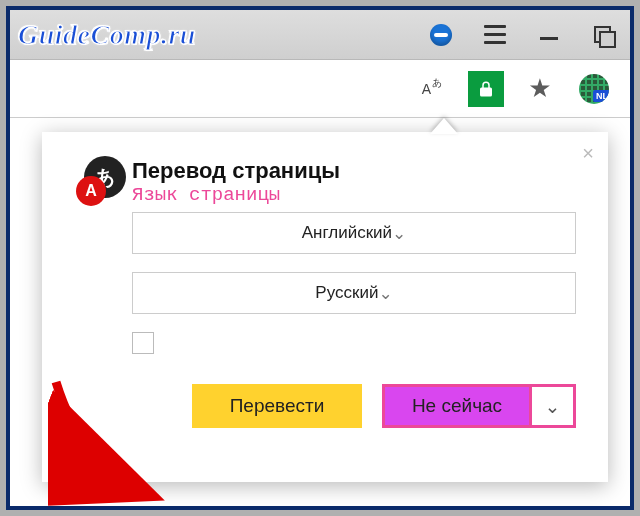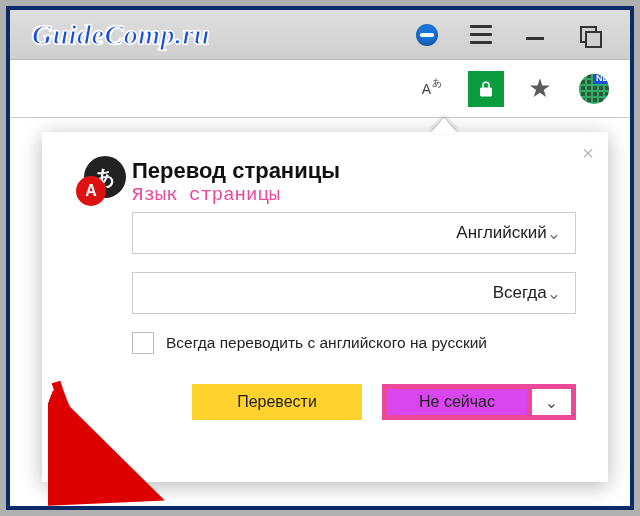--- a/index.html
+++ b/index.html
@@ -16,21 +16,21 @@
     border: 4px solid #0a2a6a;
     background: #fff;
   }
   
   .titlebar {
     height: 50px;
     background: linear-gradient(#dedede, #cfcfcf);
     border-bottom: 1px solid #b8b8b8;
     display: flex;
     align-items: center;
-    padding: 0 22px;
+    padding: 0 8px;
   }
   .logo {
     font-family: Georgia, "Times New Roman", serif;
     font-style: italic;
     font-weight: 700;
     font-size: 28px;
     color: #1a4fd6;
     -webkit-text-stroke: 1.2px #fff;
     text-shadow: 0 0 3px #fff, 1px 1px 0 #fff, -1px -1px 0 #fff;
     letter-spacing: 0.5px;
@@ -77,21 +77,21 @@
   .star { color:#5c5c5c; font-size:26px; }
   .globe {
     width: 30px; height:30px; border-radius:50%;
     background:
       repeating-linear-gradient(90deg, #3a6 0 2px, transparent 2px 6px),
       repeating-linear-gradient(0deg, #3a6 0 2px, transparent 2px 6px),
       #2a5a3a;
     position:relative; overflow:hidden;
   }
   .globe .tag{
-    position:absolute; right:-2px; bottom:20px; background:#1a4fd6;
+    position:absolute; right:-2px; bottom:2px; background:#1a4fd6;
     color:#fff; font-size:9px; font-weight:700; padding:1px 3px; border-radius:2px;margin-top:36px;
   }
 
   
   .pointer {
     position:absolute; top: 108px; left: 420px;
     width:0; height:0;
     border-left: 14px solid transparent;
     border-right: 14px solid transparent;
     border-bottom: 16px solid #fff;
@@ -122,33 +122,33 @@
   }
   .badge .small {
     position:absolute; left:0; bottom:0; width:30px; height:30px; border-radius:50%;
     background:#d11; color:#fff; display:flex; align-items:center; justify-content:center;
     font-size:16px; font-weight:700;
   }
   h2.title { font-size:22px; font-weight:700; color:#111; margin-bottom:0; }
   .field-label { font-size:19px; color:#ec4899; margin-bottom:6px;font-family:Liberation Mono, monospace; }
   .select {
     border:1px solid #ccc; height:42px; display:flex; align-items:center;
-    justify-content:flex-end; padding:0 14px; font-size:17px; color:#222;
+    justify-content:center; padding:0 14px; font-size:17px; color:#222;
     margin-bottom:18px; background:#fff; cursor:pointer;
   }
   .select .chev { color:#777; }
   .check-row { display:flex; align-items:center; gap:12px; margin: 10px 0 30px 0; }
   .checkbox {
     width:22px; height:22px; border:1px solid #bbb; background:#fff; cursor:pointer;
   }
   .check-label { font-size:15.5px; color:#222; }
   .actions { display:flex; gap:0; justify-content:flex-end; align-items:stretch; }
   .btn {
-    height:36px; display:flex; align-items:center; justify-content:center;
-    font-size:16px; cursor:pointer; border:5px solid #ec4899;
+    height:44px; display:flex; align-items:center; justify-content:center;
+    font-size:19px; cursor:pointer; border:3px solid #ec4899;
   }
   .btn-primary { background:#ffd22e; color:#222; width:170px; border-color:#ffd22e; }
   .btn-secondary { background:#d946ef; color:#222; width:150px; margin-left:20px; }
   .btn-more { background:#fff; width:44px; border-left:none; }
   .btn-more .chev { color:#555; }
 
   
   .arrow-svg {
     position:absolute; left: 6px; top: 242px; width: 150px; height: 140px;
     pointer-events:none;
@@ -204,27 +204,26 @@
 
     <h2 class="title">Перевод страницы</h2>
 
     <div class="field-label">Язык страницы</div>
     <div class="select">
       <span>Английский</span>
       <span class="chev">⌄</span>
     </div>
 
     <div class="select">
-      <span>Всегда</span>
+      <span>Русский</span>
       <span class="chev">⌄</span>
     </div>
 
     <div class="check-row">
       <div class="checkbox"></div>
-      <div class="check-label">Всегда переводить с английского на русский</div>
     </div>
 
     <div class="actions">
       <div class="btn btn-primary">Перевести</div>
       <div class="btn btn-secondary">Не сейчас</div>
       <div class="btn btn-more">
           <span class="chev">⌄</span>
         </div>
     </div>
 

